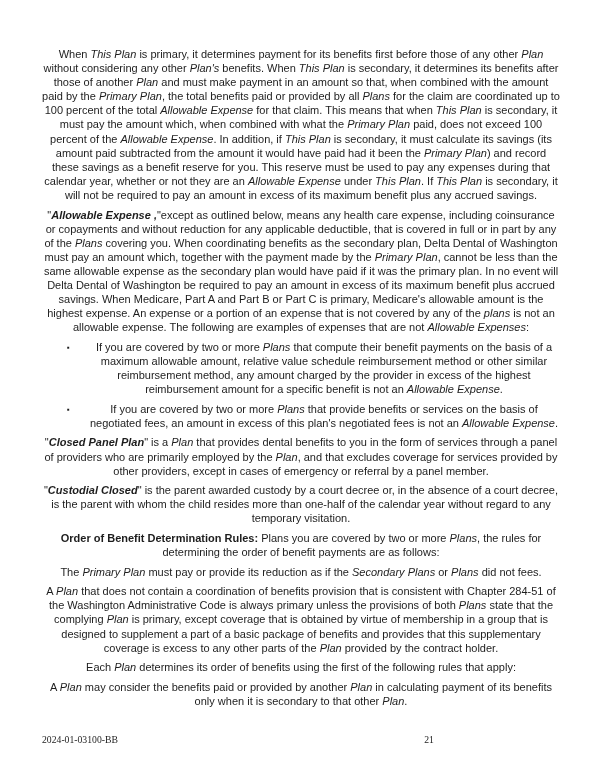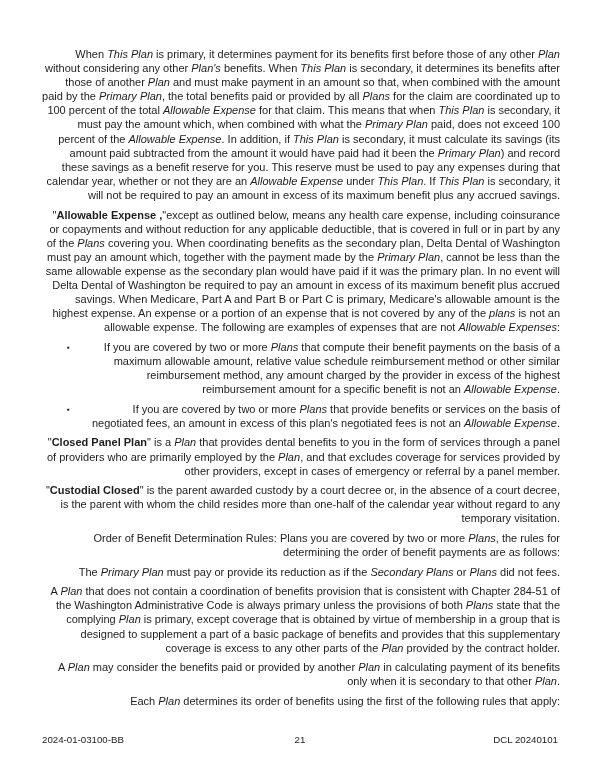--- a/index.html
+++ b/index.html
@@ -13,68 +13,68 @@
     color: #1d1d1d;
     overflow: hidden;
   }
   .doc-body {
     position: absolute;
     top: 47px;
     left: 42px;
     width: 518px;
     font-size: 11px;
     line-height: 14.1px;
-    text-align: right;
+    text-align: center;
   }
   .para { margin: 0 0 5.5px 0; }
   .bullet {
     position: relative;
     padding-left: 46px;
     margin: 0 0 5.5px 0;
   }
   .bullet .marker {
     position: absolute;
     left: 25px;
     top: 2px;
     font-size: 8px;
     line-height: 11px;
   }
   .run-i  { font-style: italic; }
-  .run-b  { font-weight: normal; }
-  .run-bi { font-weight: bold; }
+  .run-b  { font-weight: bold; }
+  .run-bi { font-weight: bold; font-style: italic; }
   .footer {
     position: absolute;
     left: 42px;
     right: 42px;
     top: 734px;
     display: flex;
     align-items: center;
     font-size: 9.7px;
     line-height: 12px;
     color: #222222;
+    font-family: Liberation Serif, serif;
   }
   .footer .f-left   { flex: 1; text-align: left; }
   .footer .f-center { flex: 1; text-align: center; }
   .footer .f-right  { flex: 1; text-align: right; }
 </style>
 </head>
 <body>
 
 <div class="page">
   <div class="doc-body">
       <p class="para"><span>When </span><span class="run-i">This Plan</span><span> is primary, it determines payment for its benefits first before those of any other </span><span class="run-i">Plan</span><span> without considering any other </span><span class="run-i">Plan's</span><span> benefits. When </span><span class="run-i">This Plan</span><span> is secondary, it determines its benefits after those of another </span><span class="run-i">Plan</span><span> and must make payment in an amount so that, when combined with the amount paid by the </span><span class="run-i">Primary Plan</span><span>, the total benefits paid or provided by all </span><span class="run-i">Plans</span><span> for the claim are coordinated up to 100 percent of the total </span><span class="run-i">Allowable Expense</span><span> for that claim. This means that when </span><span class="run-i">This Plan</span><span> is secondary, it must pay the amount which, when combined with what the </span><span class="run-i">Primary Plan</span><span> paid, does not exceed 100 percent of the </span><span class="run-i">Allowable Expense</span><span>. In addition, if </span><span class="run-i">This Plan</span><span> is secondary, it must calculate its savings (its amount paid subtracted from the amount it would have paid had it been the </span><span class="run-i">Primary Plan</span><span>) and record these savings as a benefit reserve for you. This reserve must be used to pay any expenses during that calendar year, whether or not they are an </span><span class="run-i">Allowable Expense</span><span> under </span><span class="run-i">This Plan</span><span>. If </span><span class="run-i">This Plan</span><span> is secondary, it will not be required to pay an amount in excess of its maximum benefit plus any accrued savings.</span></p>
       <p class="para"><span>"</span><span class="run-bi">Allowable Expense ,</span><span>"except as outlined below, means any health care expense, including coinsurance or copayments and without reduction for any applicable deductible, that is covered in full or in part by any of the </span><span class="run-i">Plans</span><span> covering you. When coordinating benefits as the secondary plan, Delta Dental of Washington must pay an amount which, together with the payment made by the </span><span class="run-i">Primary Plan</span><span>, cannot be less than the same allowable expense as the secondary plan would have paid if it was the primary plan. In no event will Delta Dental of Washington be required to pay an amount in excess of its maximum benefit plus accrued savings. When Medicare, Part A and Part B or Part C is primary, Medicare's allowable amount is the highest expense. An expense or a portion of an expense that is not covered by any of the </span><span class="run-i">plans</span><span> is not an allowable expense. The following are examples of expenses that are not </span><span class="run-i">Allowable Expenses</span><span>:</span></p>
       <div class="bullet"><span class="marker">▪</span><span><span>If you are covered by two or more </span><span class="run-i">Plans</span><span> that compute their benefit payments on the basis of a maximum allowable amount, relative value schedule reimbursement method or other similar reimbursement method, any amount charged by the provider in excess of the highest reimbursement amount for a specific benefit is not an </span><span class="run-i">Allowable Expense</span><span>.</span></span></div>
       <div class="bullet"><span class="marker">▪</span><span><span>If you are covered by two or more </span><span class="run-i">Plans</span><span> that provide benefits or services on the basis of negotiated fees, an amount in excess of this plan's negotiated fees is not an </span><span class="run-i">Allowable Expense</span><span>.</span></span></div>
       <p class="para"><span>"</span><span class="run-bi">Closed Panel Plan</span><span>" is a </span><span class="run-i">Plan</span><span> that provides dental benefits to you in the form of services through a panel of providers who are primarily employed by the </span><span class="run-i">Plan</span><span>, and that excludes coverage for services provided by other providers, except in cases of emergency or referral by a panel member.</span></p>
       <p class="para"><span>"</span><span class="run-bi">Custodial Closed</span><span>" is the parent awarded custody by a court decree or, in the absence of a court decree, is the parent with whom the child resides more than one-half of the calendar year without regard to any temporary visitation.</span></p>
       <p class="para"><span class="run-b">Order of Benefit Determination Rules:</span><span> Plans you are covered by two or more </span><span class="run-i">Plans</span><span>, the rules for determining the order of benefit payments are as follows:</span></p>
       <p class="para"><span>The </span><span class="run-i">Primary Plan</span><span> must pay or provide its reduction as if the </span><span class="run-i">Secondary Plans</span><span> or </span><span class="run-i">Plans</span><span> did not fees.</span></p>
       <p class="para"><span>A </span><span class="run-i">Plan</span><span> that does not contain a coordination of benefits provision that is consistent with Chapter 284-51 of the Washington Administrative Code is always primary unless the provisions of both </span><span class="run-i">Plans</span><span> state that the complying </span><span class="run-i">Plan</span><span> is primary, except coverage that is obtained by virtue of membership in a group that is designed to supplement a part of a basic package of benefits and provides that this supplementary coverage is excess to any other parts of the </span><span class="run-i">Plan</span><span> provided by the contract holder.</span></p>
+      <p class="para"><span>Each </span><span class="run-i">Plan</span><span> determines its order of benefits using the first of the following rules that apply:</span></p>
       <p class="para"><span>A </span><span class="run-i">Plan</span><span> may consider the benefits paid or provided by another </span><span class="run-i">Plan</span><span> in calculating payment of its benefits only when it is secondary to that other </span><span class="run-i">Plan</span><span>.</span></p>
-      <p class="para"><span>Each </span><span class="run-i">Plan</span><span> determines its order of benefits using the first of the following rules that apply:</span></p>
     </div>
   <div class="footer">
     <span class="f-left">2024-01-03100-BB</span>
     <span class="f-center">21</span>
-    <span class="f-right">DCL 20240101</span>
   </div>
 </div>
 
 </body></html>

